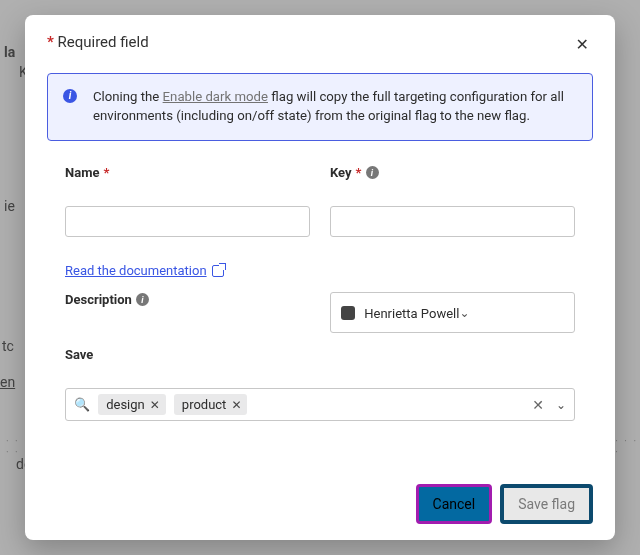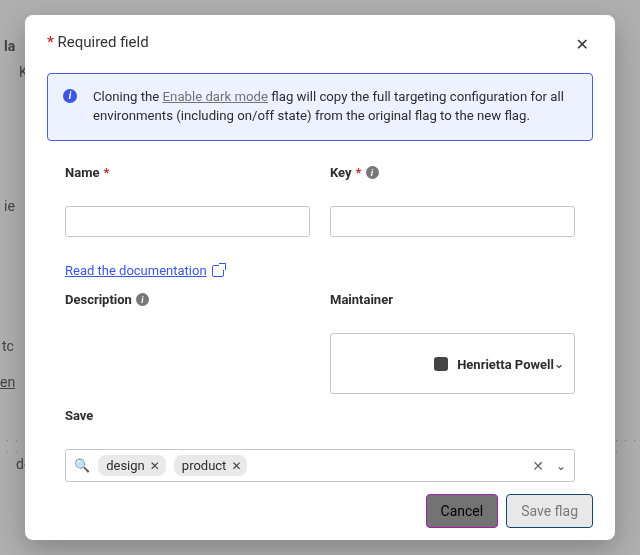--- a/index.html
+++ b/index.html
@@ -94,57 +94,57 @@
   .ext-icon {
     width: 12px; height: 12px; border: 1.5px solid #3a56e4; border-radius: 2px;
     position: relative;
   }
   .ext-icon::after {
     content: ""; position: absolute; width: 6px; height: 6px;
     border-top: 1.5px solid #3a56e4; border-right: 1.5px solid #3a56e4;
     top: -3px; right: -3px; background: #fff;
   }
   .select {
-    display: flex; align-items: center; justify-content: flex-end;
-    padding: 21px 10px; cursor: pointer; font-weight: bold;
+    display: flex; align-items: center; justify-content: flex-start;
+    padding: 11px 10px; cursor: pointer;
   }
   .select .avatar {
     width: 14px; height: 14px; background: #444; border-radius: 3px;
     display: inline-block; margin-right: 6px; position: relative; top: 2px;
   }
   .chev { font-size: 12px; color: #555; }
   .tags-wrap {
     display: flex; align-items: center; gap: 8px; padding: 5px 8px;
   }
   .search-ico { color: #555; font-size: 13px; }
   .tag {
-    background: #e9e9ea; border-radius: 8px; padding: 3px 6px 3px 8px;
+    background: #e9e9ea; border-radius: 3px; padding: 3px 6px 3px 8px;
     font-size: 13px; display: inline-flex; align-items: center; gap: 5px;
   }
   .tag-x { cursor: pointer; font-size: 12px; color: #444; }
   .tags-spacer { flex: 1; }
   .tags-clear { cursor: pointer; color: #666; font-size: 14px; margin-right: 4px; }
   .footer {
     margin-top: auto;
     display: flex; justify-content: flex-end; gap: 8px;
     padding-top: 12px;
   }
   .btn {
     font-size: 14px; padding: 8px 14px; border-radius: 4px; cursor: pointer;
-    border: 1px solid #a21caf; background: #737373; font-family: inherit;
+    border: 3px solid #a21caf; background: #0369a1; font-family: inherit;
   }
   .btn-primary {
-    background: #e8e8e8; color: #7a7a7a; border: 1px solid #0c4a6e; cursor: default;
+    background: #e8e8e8; color: #7a7a7a; border: 4px solid #0c4a6e; cursor: default;
   }
   .bg-dots { position:absolute; left:6px; top:436px; color:#777; letter-spacing:2px; font-size:10px;}
 </style>
 </head>
 <body>
 
-<span class="bg-text" style="left:4px; top:38px; font-weight:700;">la</span>
+<span class="bg-text" style="left:4px; top:44px; font-weight:700;">la</span>
 <span class="bg-text" style="left:19px; top:64px;">Ks</span>
 <span class="bg-text" style="left:4px; top:198px;">ie</span>
 <span class="bg-text" style="left:2px; top:338px;">tc</span>
 <span class="bg-text" style="left:0px; top:374px; text-decoration:underline;">en</span>
 <span class="bg-text" style="left:16px; top:456px;">dc</span>
 <span class="bg-dots">· · · · · · · · · · · · · · · · · · · · · · · · · · · · · · · · · · · · · · · · · · · · · · · · · · · · · · · · · · · · · · · · · · · · · · · · · · · · · · · · · · · · · · · · · · · · · · · · · · · · · · · · · · · · · · · · · · · · · · · · · · · · · · · · · · · · · · · · · ·</span>
 
 <div class="modal">
   <div class="modal-header">
     <div>
@@ -188,23 +188,20 @@
     </div>
 
     <div class="form-group">
       <label class="lbl">
         <span>Description</span>
         <span class="help-dot">i</span>
       </label>
     </div>
 
     <div class="form-group">
-      <label class="lbl">
-        <span>Maintainer</span>
-      </label>
       <div class="select">
         <span>
           <span class="avatar"></span>
           <span>Henrietta Powell</span>
         </span>
         <span class="chev">⌄</span>
       </div>
     </div>
 
     <div class="form-group full">

